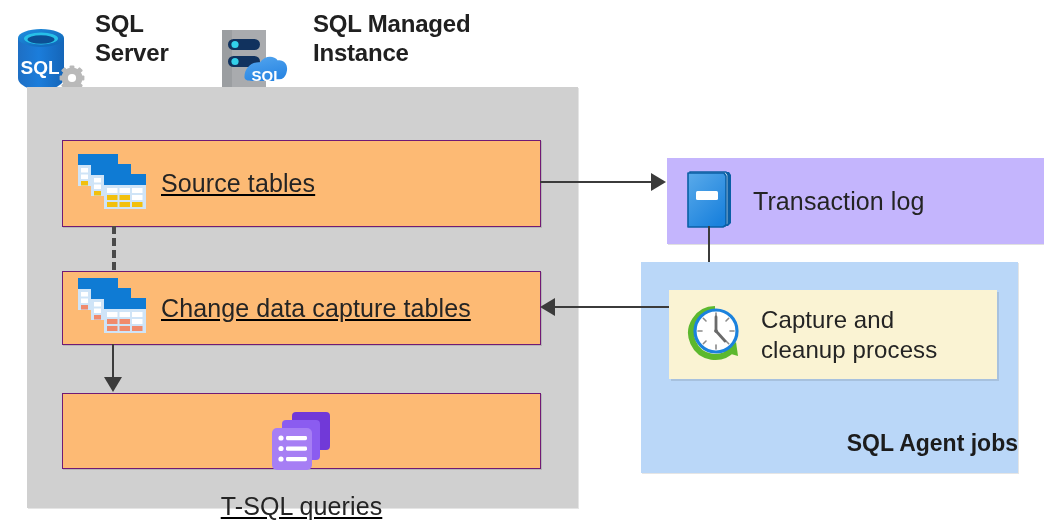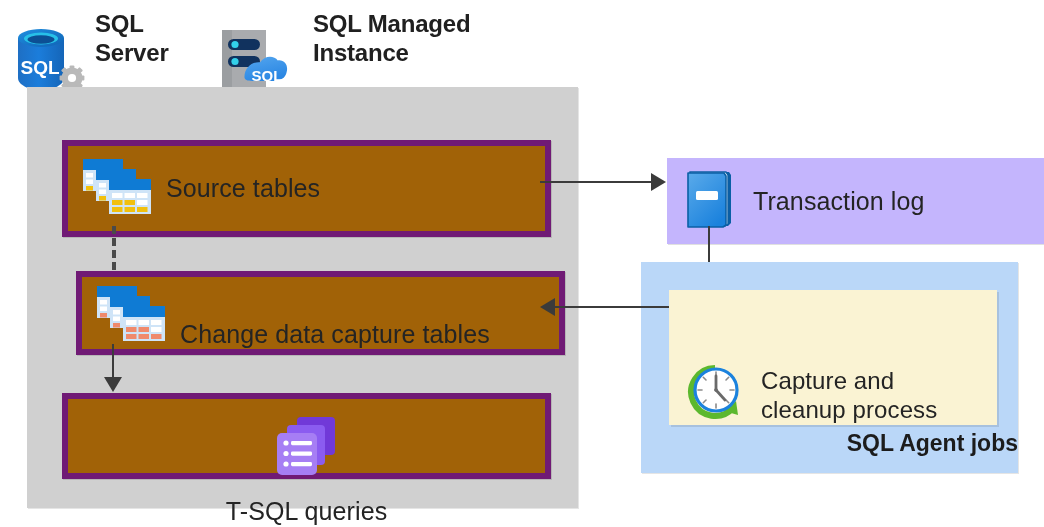--- a/index.html
+++ b/index.html
@@ -40,28 +40,29 @@
     position: absolute;
     left: 27px; top: 87px;
     width: 551px; height: 421px;
     background: #d0d0d0;
     box-shadow: 1px 1px 0 rgba(0,0,0,0.10);
   }
 
   
   .white-box {
     position: absolute;
-    background: #a16207;
-    border: 6px solid #701a75;
+    background: #fdba74;
+    border: 1px solid #701a75;
     box-shadow: 1px 1px 0 rgba(0,0,0,0.12);
     display: flex;
     align-items: center;
+    text-decoration: underline;
   }
   #box-source-tables { left: 62px; top: 140px; width: 477px; height: 85px; }
-  #box-cdc-tables    { left: 76px; top: 271px; width: 477px; height: 72px; align-items: flex-end; }
+  #box-cdc-tables    { left: 62px; top: 271px; width: 477px; height: 72px; }
   #box-tsql-queries  { left: 62px; top: 393px; width: 477px; height: 74px; flex-direction: column; }
 
   .box-label {
     font-size: 25px;
     color: #242424;
     font-weight: normal;
     letter-spacing: 0.1px;
   }
   .box-icon-slot {
     width: 98px;
@@ -98,25 +99,25 @@
     text-align: right;
     font-size: 23px;
     font-weight: bold;
     color: #1c1c1c;
   }
 
   
   #box-capture-cleanup {
     position: absolute;
     left: 669px; top: 290px;
-    width: 328px; height: 135px;
+    width: 328px; height: 89px;
     background: #faf3d3;
     box-shadow: 2px 2px 0 rgba(0,0,0,0.10);
     display: flex;
-    align-items: flex-end;
+    align-items: center;
   }
   #box-capture-cleanup .box-icon-slot { width: 92px; flex: 0 0 92px; }
   #box-capture-cleanup .box-label {
     white-space: pre-line;
     line-height: 1.24;
     font-size: 24px;
   }
 
   
   .line-h, .line-v {

